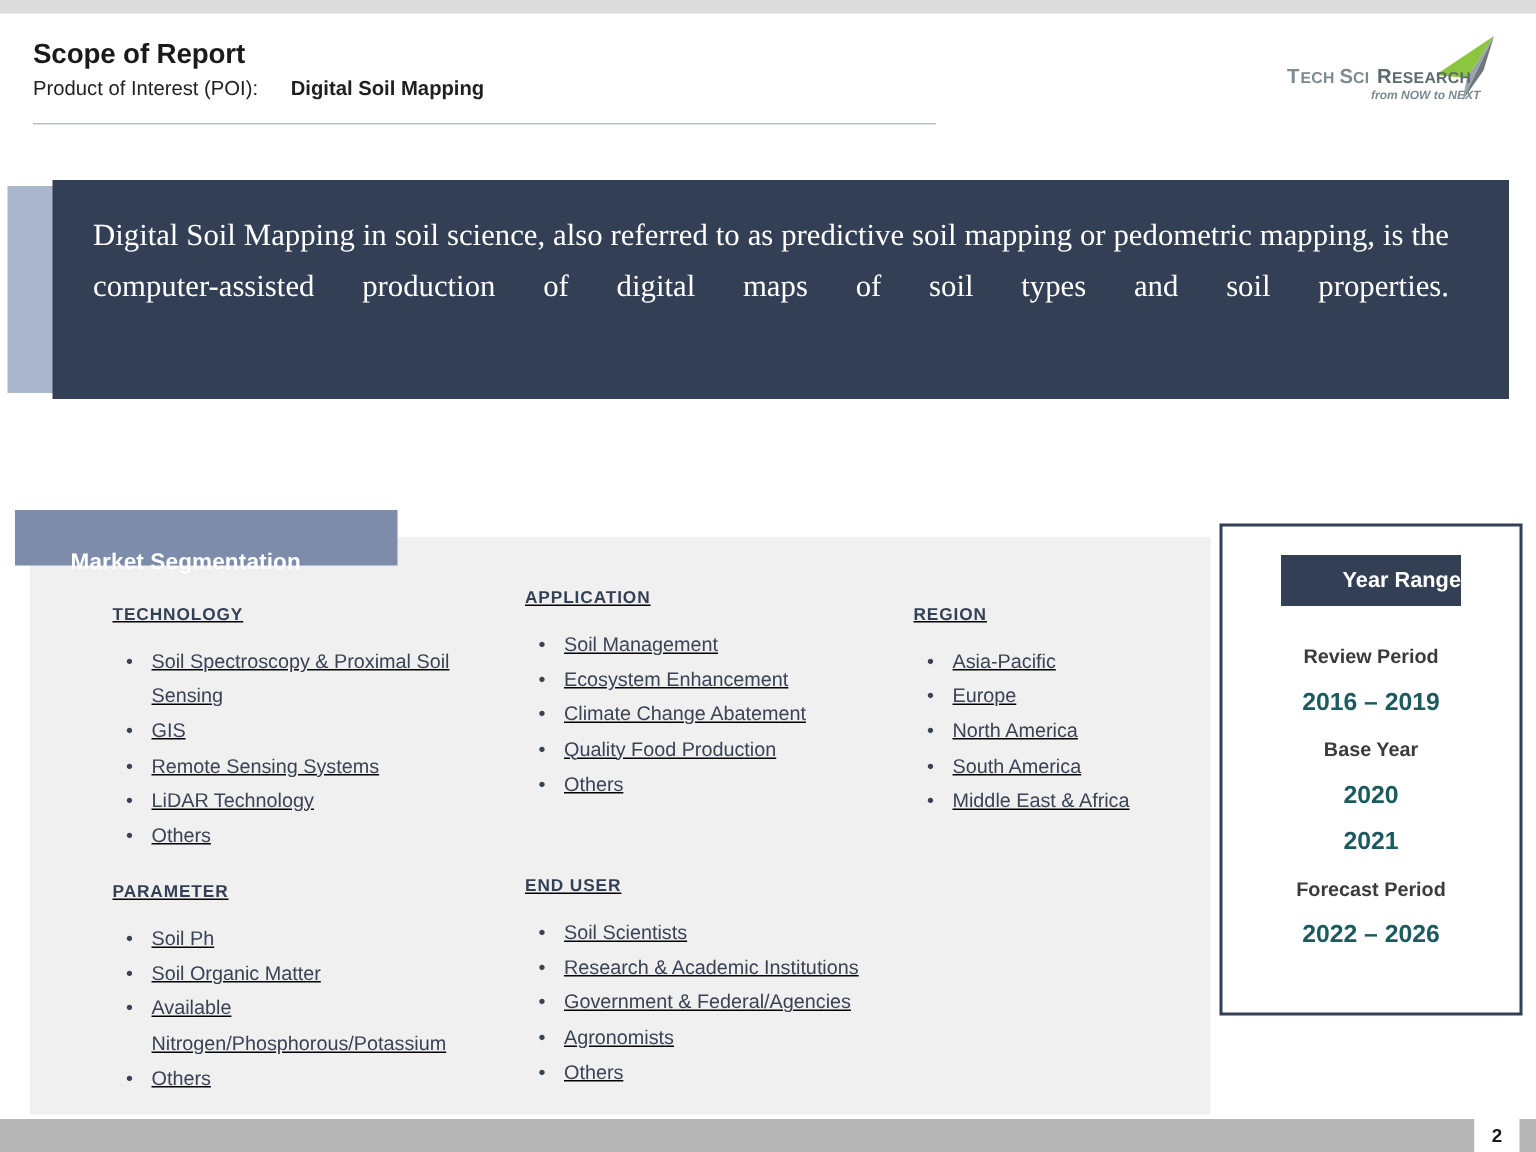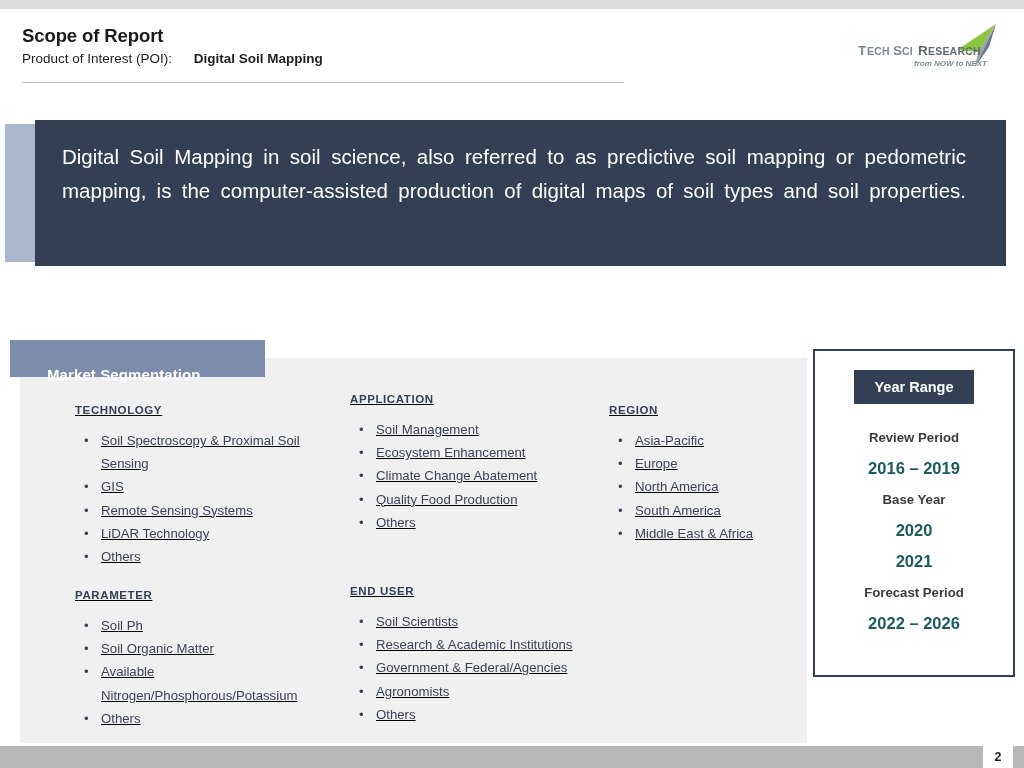--- a/index.html
+++ b/index.html
@@ -80,20 +80,21 @@
   }
   .hero-text {
     position: absolute;
     left: 27px; top: 20px;
     width: 904px;
     color: #ffffff;
     font-size: 20.5px;
     line-height: 34px;
     text-align: justify;
     text-justify: inter-word;
+    font-family: Liberation Serif, serif;
   }
   .hero-text::after {
     content: "";
     display: inline-block;
     width: 100%;
   }
 
   
   .seg-panel {
     position: absolute;
@@ -166,21 +167,21 @@
     border: 2px solid #333f54;
     background: #ffffff;
   }
   .year-title-bar {
     position: absolute;
     left: 39px; top: 19px;
     width: 120px; height: 34px;
     background: #333f54;
     display: flex;
     align-items: center;
-    justify-content: center;
+    justify-content: flex-end;
   }
   .year-title-bar span {
     color: #ffffff;
     font-size: 14.5px;
     font-weight: bold;
   }
   .year-rows {
     position: absolute;
     left: 0; top: 71px;
     width: 100%;

